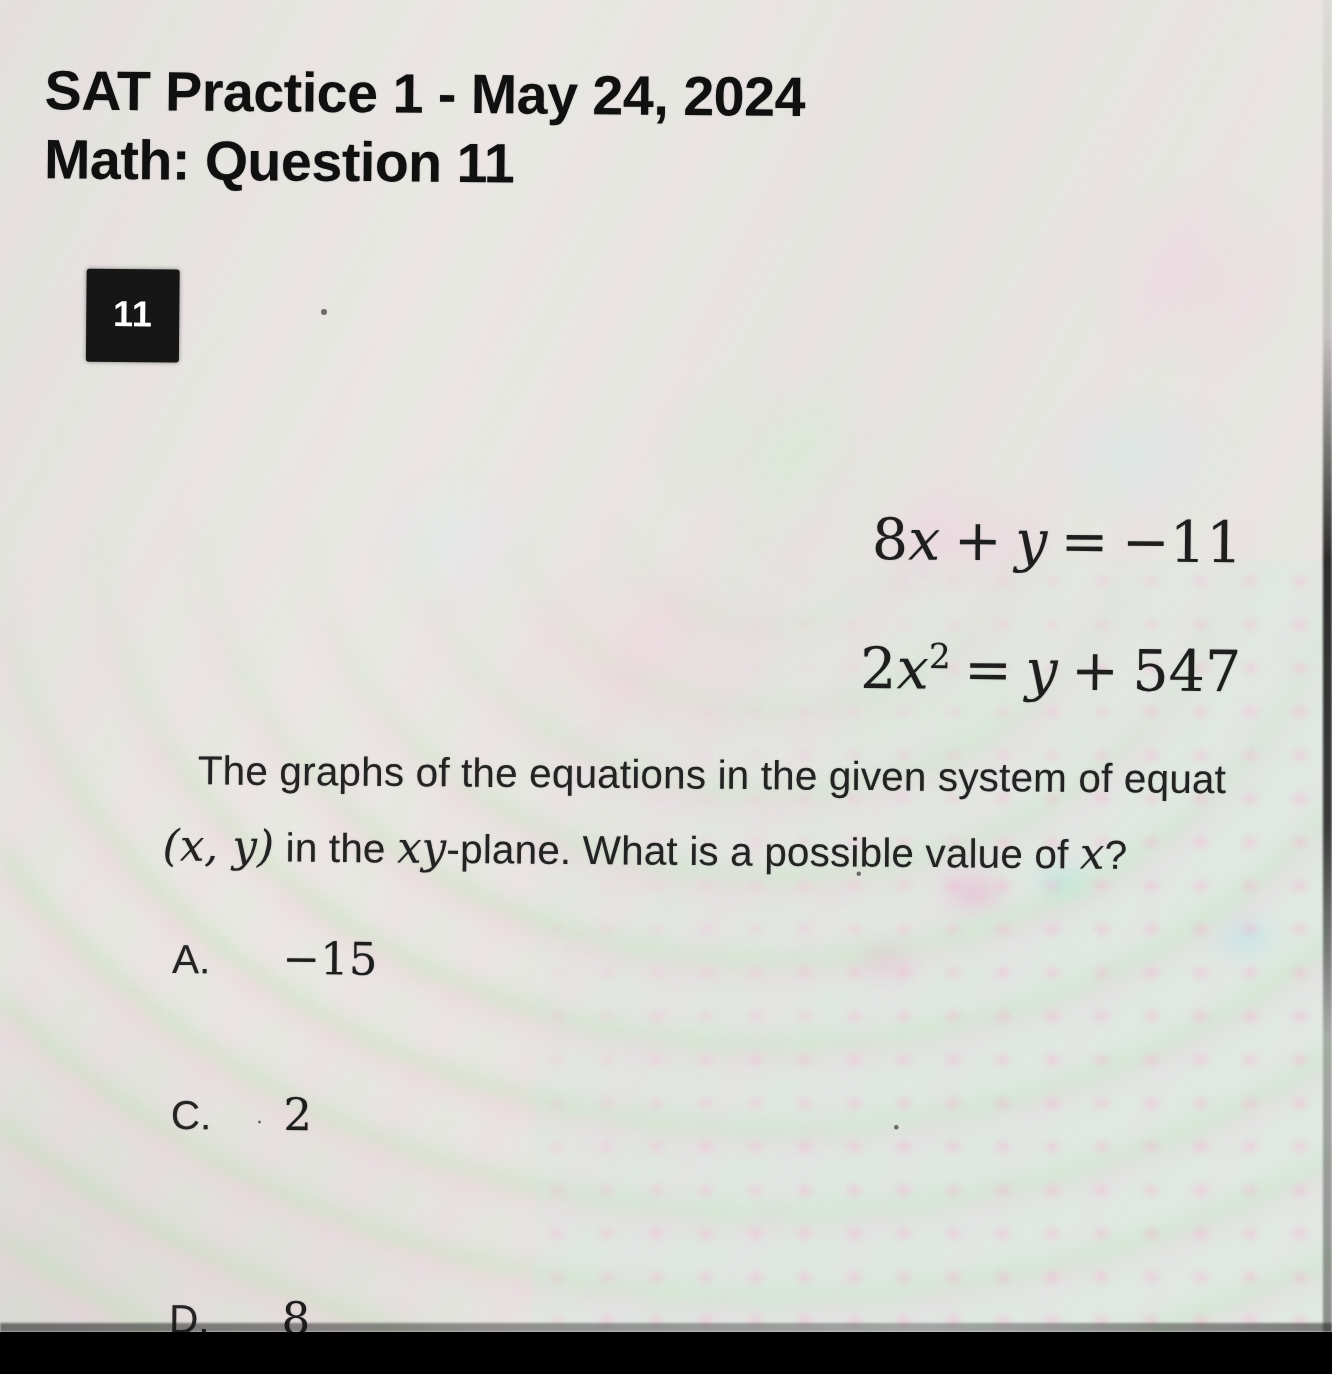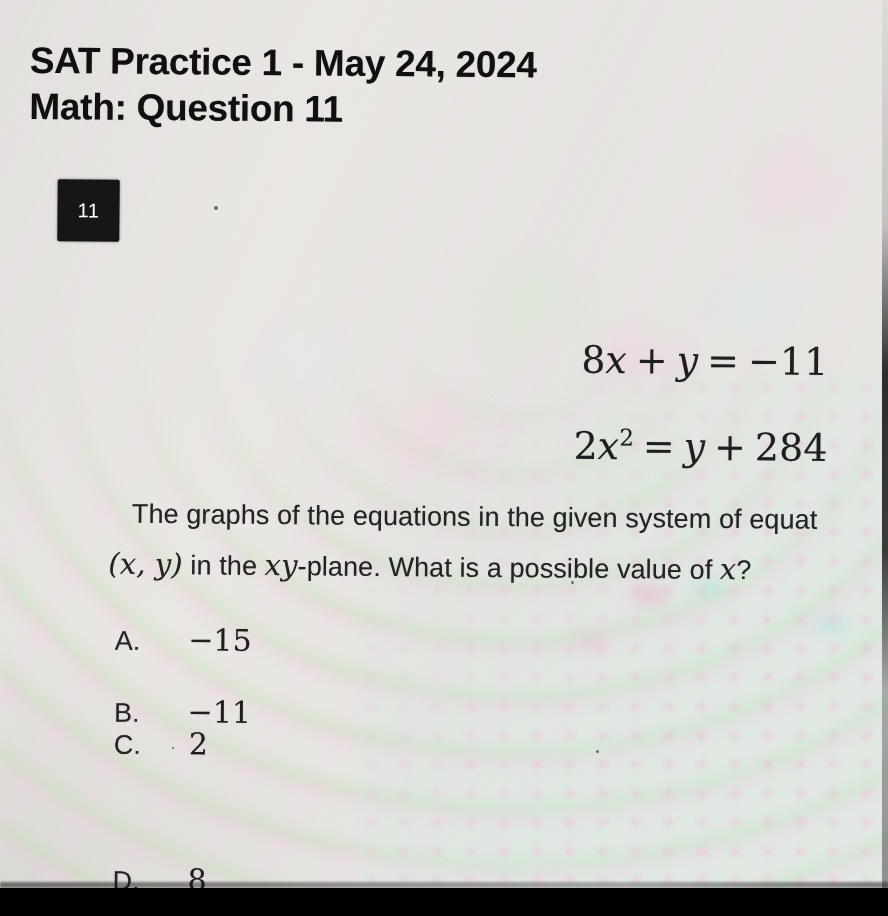--- a/index.html
+++ b/index.html
@@ -92,21 +92,21 @@
   }
   .title{top:40px;}
   .subtitle{top:86px;}
   .badge{
     position:absolute;left:59px;top:179px;width:62px;height:62px;
     background:var(--badge-bg,#161616);border-radius:2px;
     display:flex;align-items:center;justify-content:center;
     box-shadow:0 0 3px rgba(0,0,0,0.45);
   }
   .badge span{
-    color:var(--badge-text,#fff);font-weight:400;font-size:20px;
+    color:var(--badge-text,#fff);font-weight:700;font-size:24px;
     text-shadow:none;letter-spacing:0.5px;
   }
   .equations{
     position:absolute;top:333px;right:57px;
     text-align:right;
     font-family:"DejaVu Serif",serif;
     font-size:38px;color:#1e1e1e;
     line-height:44px;white-space:nowrap;
   }
   .eq i{font-style:italic;font-family:"DejaVu Serif",serif;}
@@ -145,35 +145,32 @@
 
     <div class="badge">
       <span>11</span>
     </div>
 
     <div class="equations">
       <div class="eq">
         <span>8</span><i>x</i><span class="op">+</span><i>y</i><span class="op">=</span><span>−11</span>
       </div>
       <div class="eq">
-        <span>2</span><i>x</i><sup>2</sup><span class="op">=</span><i>y</i><span class="op">+</span><span>284</span>
+        <span>2</span><i>x</i><sup>2</sup><span class="op">=</span><i>y</i><span class="op">+</span><span>547</span>
       </div>
     </div>
 
     <div class="prompt1">The graphs of the equations in the given system of equat</div>
 
     <div class="prompt2">
       <span class="math">(x, y)</span><span> in the </span><span class="math">xy</span><span>-plane. What is a possible value of </span><span class="math">x</span><span>?</span>
     </div>
 
     <div class="opt opt-a">
       <span class="letter">A.</span><span class="val">−15</span>
-    </div>
-    <div class="opt opt-b">
-      <span class="letter">B.</span><span class="val">−11</span>
     </div>
     <div class="opt opt-c">
       <span class="letter">C.</span><span class="val">2</span>
     </div>
     <div class="opt opt-d">
       <span class="letter">D.</span><span class="val">8</span>
     </div>
 
   </div>
 

